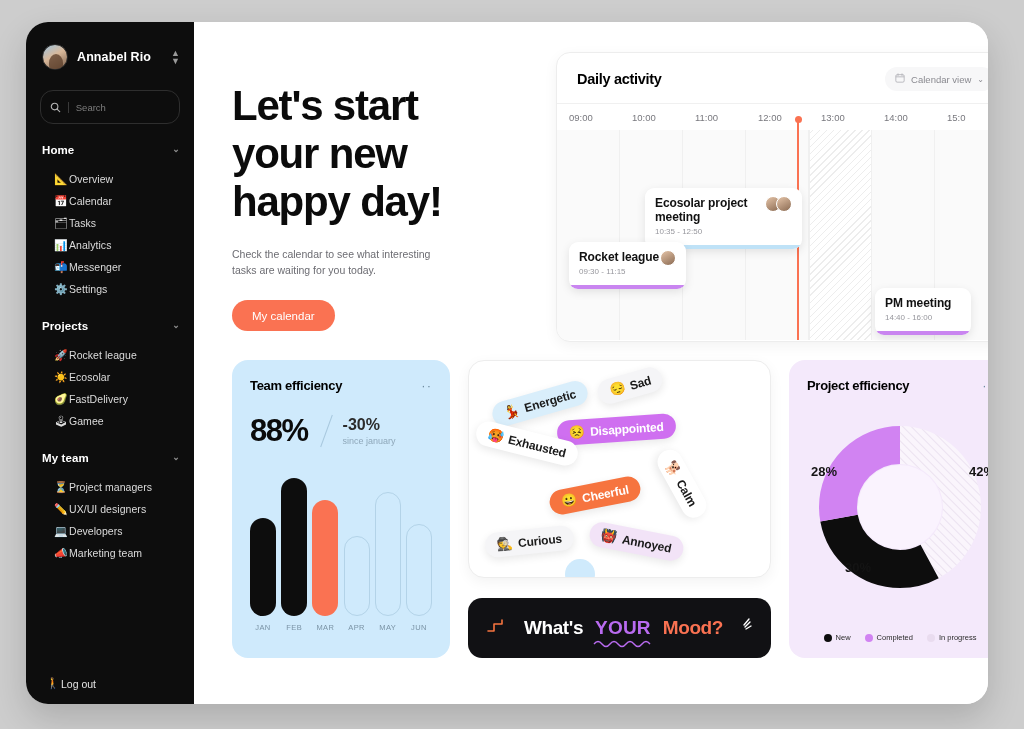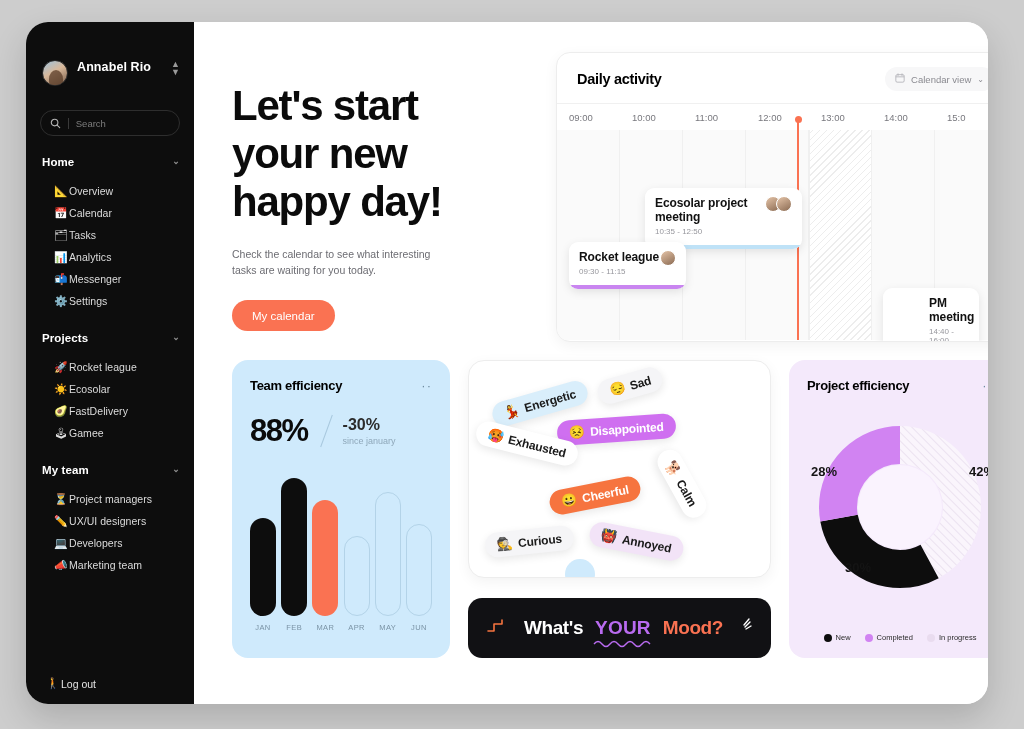--- a/index.html
+++ b/index.html
@@ -23,24 +23,23 @@
   
   .sidebar {
     width: 168px;
     background: #0d0d0d;
     color: #ffffff;
     padding: 18px 0 0 0;
     position: relative;
     flex: 0 0 168px;
   }
   .user-row {
-    display: flex; 
+    display: flex; align-items: center;
     padding: 0 14px 0 16px;
     height: 34px;
-    margin-top: 20px;
   }
   .avatar {
     width: 26px; height: 26px; border-radius: 50%;
     background: linear-gradient(150deg,#9ec3de 0%,#d8b89a 45%,#7a5f4b 100%);
     flex: 0 0 26px;
     border: 1.5px solid #2a2a2a;
     position: relative; overflow: hidden;
   }
   .avatar::after{
     content:""; position:absolute; left:6px; top:9px;
@@ -50,21 +49,21 @@
   .user-name {
     font-size: 12.5px; font-weight: 600; margin-left: 9px;
     letter-spacing: .1px; white-space: nowrap;
   }
   .updown {
     margin-left: auto; font-size: 9px; line-height: 8px;
     color: #9a9a9a; text-align: center; cursor: pointer;
   }
   .search-box {
     margin: 16px 14px 0 14px;
-    height: 26px; border: 1px solid #2e2e2e; border-radius: 13px;
+    height: 34px; border: 1px solid #2e2e2e; border-radius: 13px;
     display: flex; align-items: center; padding: 0 9px;
     background: #0d0d0d;
   }
   .search-ico { width: 11px; height: 11px; flex:0 0 11px; }
   .search-ico svg { display:block; }
   .search-div { width:1px; height:11px; background:#3a3a3a; margin:0 7px; }
   .search-input {
     background: transparent; border: none; outline: none;
     color: #cfcfcf; font-size: 9.5px;
     font-family: "Liberation Sans", sans-serif; width: 100%;
@@ -426,21 +425,21 @@
                 <div class="ev-s">09:30 - 11:15</div>
               </div>
               <div class="ev-av">
                   <i></i>
                 </div>
             </div>
             <div class="ev-bar" style="background:#c985f0"></div>
           </div>
 
 
-          <div class="ev" style="left:326px; top:158px; width:96px;padding-left:36px;">
+          <div class="ev" style="left:318px; top:158px; width:96px;">
             <div class="ev-inner">
               <div>
                 <div class="ev-t">PM meeting</div>
                 <div class="ev-s">14:40 - 16:00</div>
               </div>
             </div>
             <div class="ev-bar" style="background:#c985f0"></div>
           </div>
         </div>
       </section>

